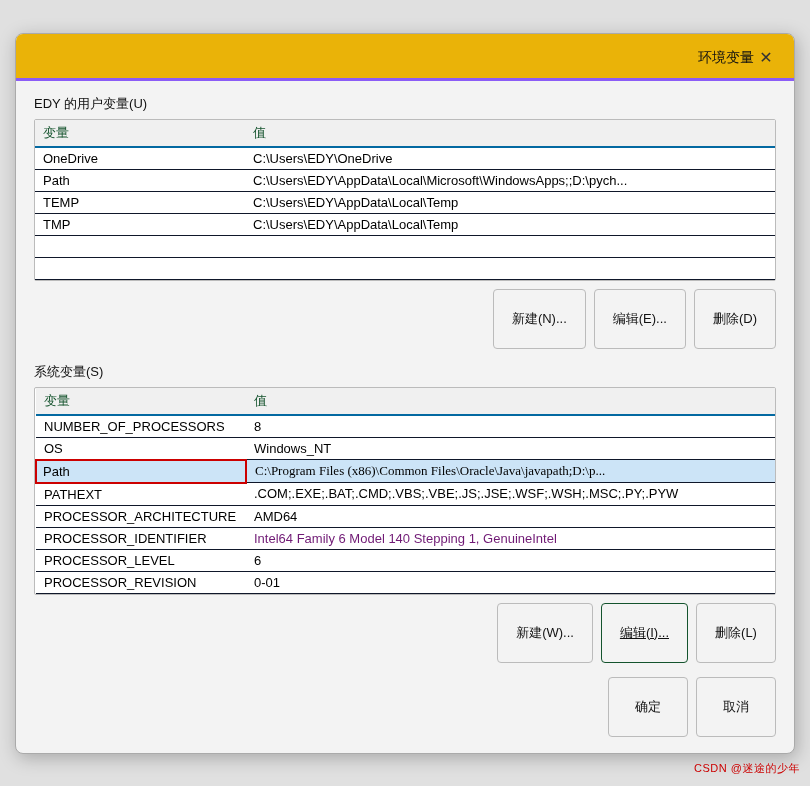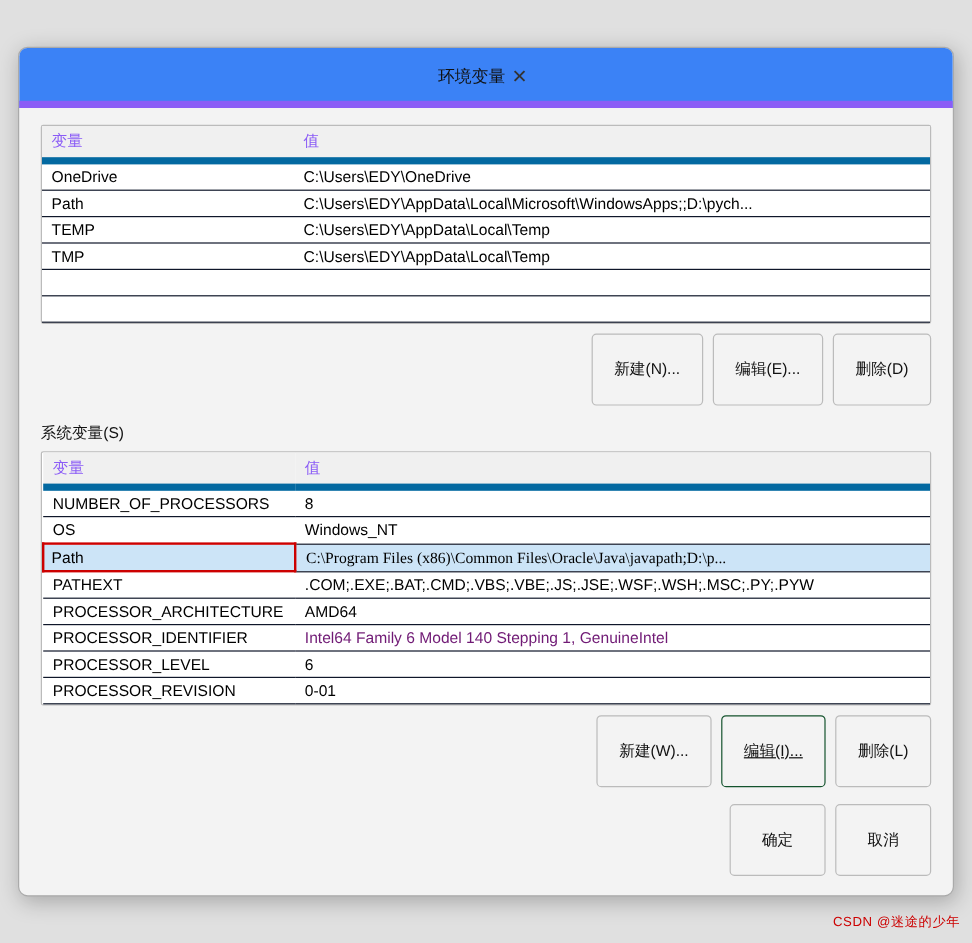--- a/index.html
+++ b/index.html
@@ -14,26 +14,26 @@
     }
     .dialog {
       background: #f3f3f3;
       border: 1px solid #aaa;
       border-radius: 8px;
       width: 780px;
       box-shadow: 2px 4px 18px rgba(0,0,0,0.25);
       overflow: hidden;
     }
     .title-bar {
-      background: #3b82f6;
+      background: #eab308;
       display: flex;
       align-items: center;
-      justify-content: center;
+      justify-content: flex-end;
       padding: 12px 16px 8px 16px;
-      border-bottom: 6px solid #8b5cf6;
+      border-bottom: 3px solid #8b5cf6;
     }
     .title-bar-text {
       font-size: 14px;
       font-weight: 400;
       color: #111;
     }
     .close-btn {
       width: 24px;
       height: 24px;
       border: none;
@@ -67,23 +67,23 @@
       width: 100%;
       border-collapse: collapse;
       font-size: 13px;
     }
     table thead tr {
       background: #f0f0f0;
     }
     table thead th {
       text-align: left;
       padding: 4px 8px;
-      border-bottom: 6px solid #0369a1;
+      border-bottom: 2px solid #0369a1;
       font-weight: 400;
-      color: #8b5cf6;
+      color: #14532d;
     }
     table tbody tr {
       background: white;
     }
     table tbody td {
       padding: 3px 8px;
       border-bottom: 1px solid #0f172a;
       white-space: nowrap;
       overflow: hidden;
       text-overflow: ellipsis;
@@ -134,20 +134,21 @@
 <div class="dialog">
 
   <div class="title-bar">
     <span class="title-bar-text">环境变量</span>
     <button class="close-btn">✕</button>
   </div>
 
   <div class="dialog-body">
 
     <div class="section">
+      <div class="section-title">EDY 的用户变量(U)</div>
       <div class="table-container">
         <table>
           <thead>
             <tr>
               <th class="col-var">变量</th>
               <th class="col-val">值</th>
             </tr>
           </thead>
           <tbody id="user-tbody">
           <tr>

